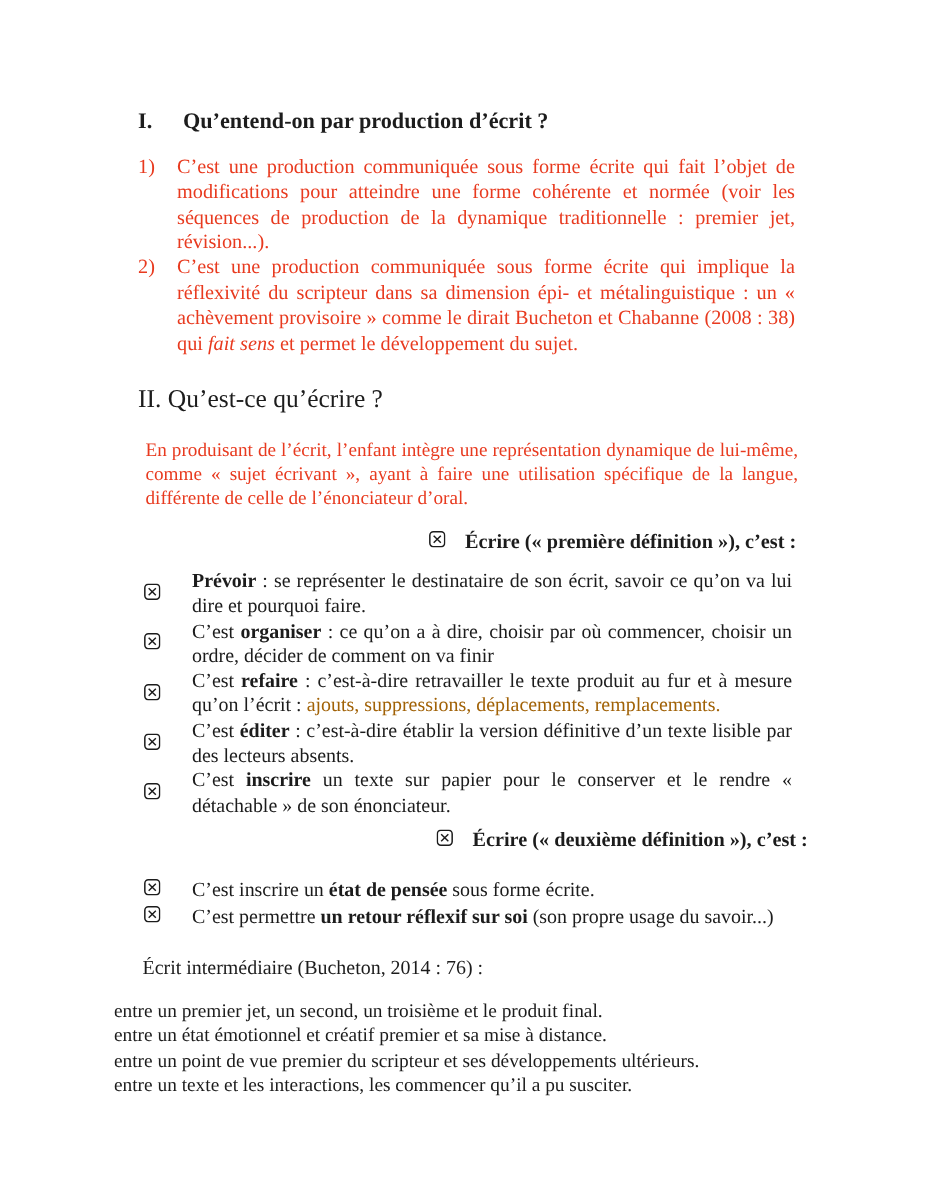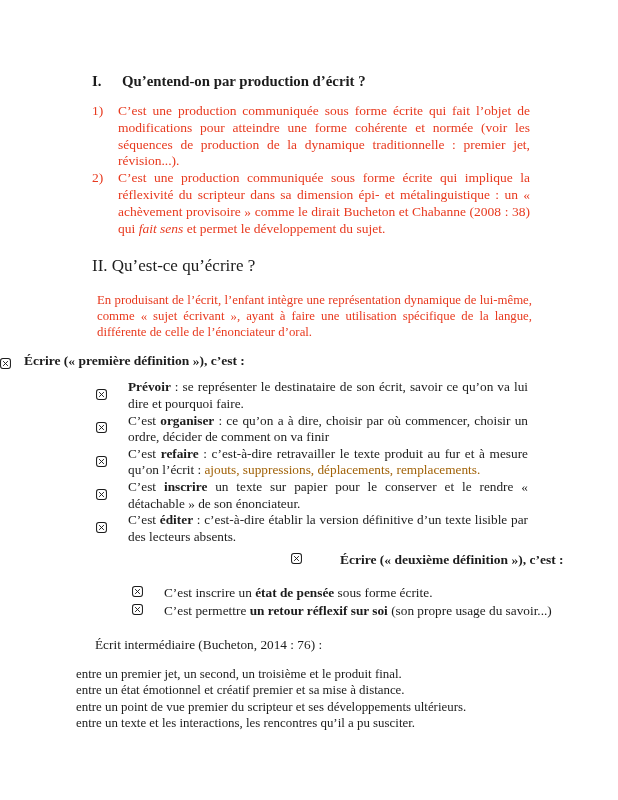--- a/index.html
+++ b/index.html
@@ -24,30 +24,30 @@
   .numitem .txt{width:412px;text-align:justify;}
 
   
   .h2{margin-left:92px;margin-top:20px;font-weight:normal;font-size:17px;line-height:18px;}
 
   
   .redpara{margin-left:97px;margin-top:18px;width:435px;font-size:12.8px;line-height:15.7px;text-align:justify;}
 
   
   .defline{display:flex;align-items:flex-start;margin-top:12px;font-weight:bold;font-size:13.5px;line-height:17px;}
-  .defline.first{align-items:flex-end;}
-  .defline.second{margin-left:291px;margin-top:6px;gap:25px;}
+  .defline.first{margin-left:286px;}
+  .defline.second{margin-left:291px;margin-top:6px;}
   .defline .dtxt{margin-left:13px;}
 
   
   .checklist{margin-top:10px;}
   .chkitem{display:flex;align-items:center;margin-left:96px;width:432px;font-size:13.3px;line-height:16.6px;}
   .chkitem .bx{flex:0 0 32px;width:32px;}
   .chkitem .txt{width:400px;text-align:justify;}
-  .checklist2{margin-top:16px;padding-left:36px;}
+  .checklist2{margin-top:16px;}
   .checklist2 .chkitem{line-height:16.8px;}
 
   
   .cbx{display:inline-block;width:11px;height:11px;margin-top:2px;}
   .cbx svg{display:block;}
 
   
   .intertitle{margin-left:95px;margin-top:16px;font-size:13.3px;line-height:17px;}
   .interlines{margin-left:76px;margin-top:13px;font-size:12.9px;line-height:16.3px;}
 </style>
@@ -106,28 +106,28 @@
               <rect x="0.6" y="0.6" width="10.8" height="10.8" rx="2.6" fill="none" stroke="#1c1c1c" stroke-width="1.1"></rect>
               <path d="M3.4 3.4 L8.6 8.6 M8.6 3.4 L3.4 8.6" stroke="#1c1c1c" stroke-width="1.05" fill="none"></path>
             </svg></span></span>
       <span class="txt"><span>C’est </span><span style="font-weight: bold;">refaire</span><span> : c’est-à-dire retravailler le texte produit au fur et à mesure qu’on l’écrit : </span><span style="color: #a16207;">ajouts, suppressions, déplacements, remplacements.</span></span>
     </div>
     <div class="chkitem">
       <span class="bx"><span class="cbx"><svg width="11" height="11" viewBox="0 0 12 12">
               <rect x="0.6" y="0.6" width="10.8" height="10.8" rx="2.6" fill="none" stroke="#1c1c1c" stroke-width="1.1"></rect>
               <path d="M3.4 3.4 L8.6 8.6 M8.6 3.4 L3.4 8.6" stroke="#1c1c1c" stroke-width="1.05" fill="none"></path>
             </svg></span></span>
-      <span class="txt"><span>C’est </span><span style="font-weight: bold;">inscrire</span><span>  un texte sur papier pour le conserver et le rendre « détachable » de son énonciateur.</span></span>
+      <span class="txt"><span>C’est </span><span style="font-weight: bold;">éditer</span><span> : c’est-à-dire établir la version définitive d’un texte lisible par des lecteurs absents.</span></span>
     </div>
     <div class="chkitem">
       <span class="bx"><span class="cbx"><svg width="11" height="11" viewBox="0 0 12 12">
               <rect x="0.6" y="0.6" width="10.8" height="10.8" rx="2.6" fill="none" stroke="#1c1c1c" stroke-width="1.1"></rect>
               <path d="M3.4 3.4 L8.6 8.6 M8.6 3.4 L3.4 8.6" stroke="#1c1c1c" stroke-width="1.05" fill="none"></path>
             </svg></span></span>
-      <span class="txt"><span>C’est </span><span style="font-weight: bold;">éditer</span><span> : c’est-à-dire établir la version définitive d’un texte lisible par des lecteurs absents.</span></span>
+      <span class="txt"><span>C’est </span><span style="font-weight: bold;">inscrire</span><span>  un texte sur papier pour le conserver et le rendre « détachable » de son énonciateur.</span></span>
     </div>
   </div>
 
   <div class="defline second">
     <span class="cbx">
       <svg width="11" height="11" viewBox="0 0 12 12">
           <rect x="0.6" y="0.6" width="10.8" height="10.8" rx="2.6" fill="none" stroke="#1c1c1c" stroke-width="1.1"></rect>
           <path d="M3.4 3.4 L8.6 8.6 M8.6 3.4 L3.4 8.6" stroke="#1c1c1c" stroke-width="1.05" fill="none"></path>
         </svg>
     </span>
@@ -149,16 +149,16 @@
             </svg></span></span>
       <span class="txt"><span>C’est permettre </span><span style="font-weight: bold;">un retour réflexif sur soi</span><span> (son propre usage du savoir...)</span></span>
     </div>
   </div>
 
   <div class="intertitle">Écrit intermédiaire (Bucheton, 2014 : 76) :</div>
   <div class="interlines">
     <div>entre un premier jet, un second, un troisième et le produit final.</div>
     <div>entre un état émotionnel et créatif premier et sa mise à distance.</div>
     <div>entre un point de vue premier du scripteur et ses développements ultérieurs.</div>
-    <div>entre un texte et les interactions, les rencontres qu’il a pu susciter.</div>
+    <div>entre un texte et les interactions, les commencer qu’il a pu susciter.</div>
   </div>
 
 </div>
 
 </body></html>

